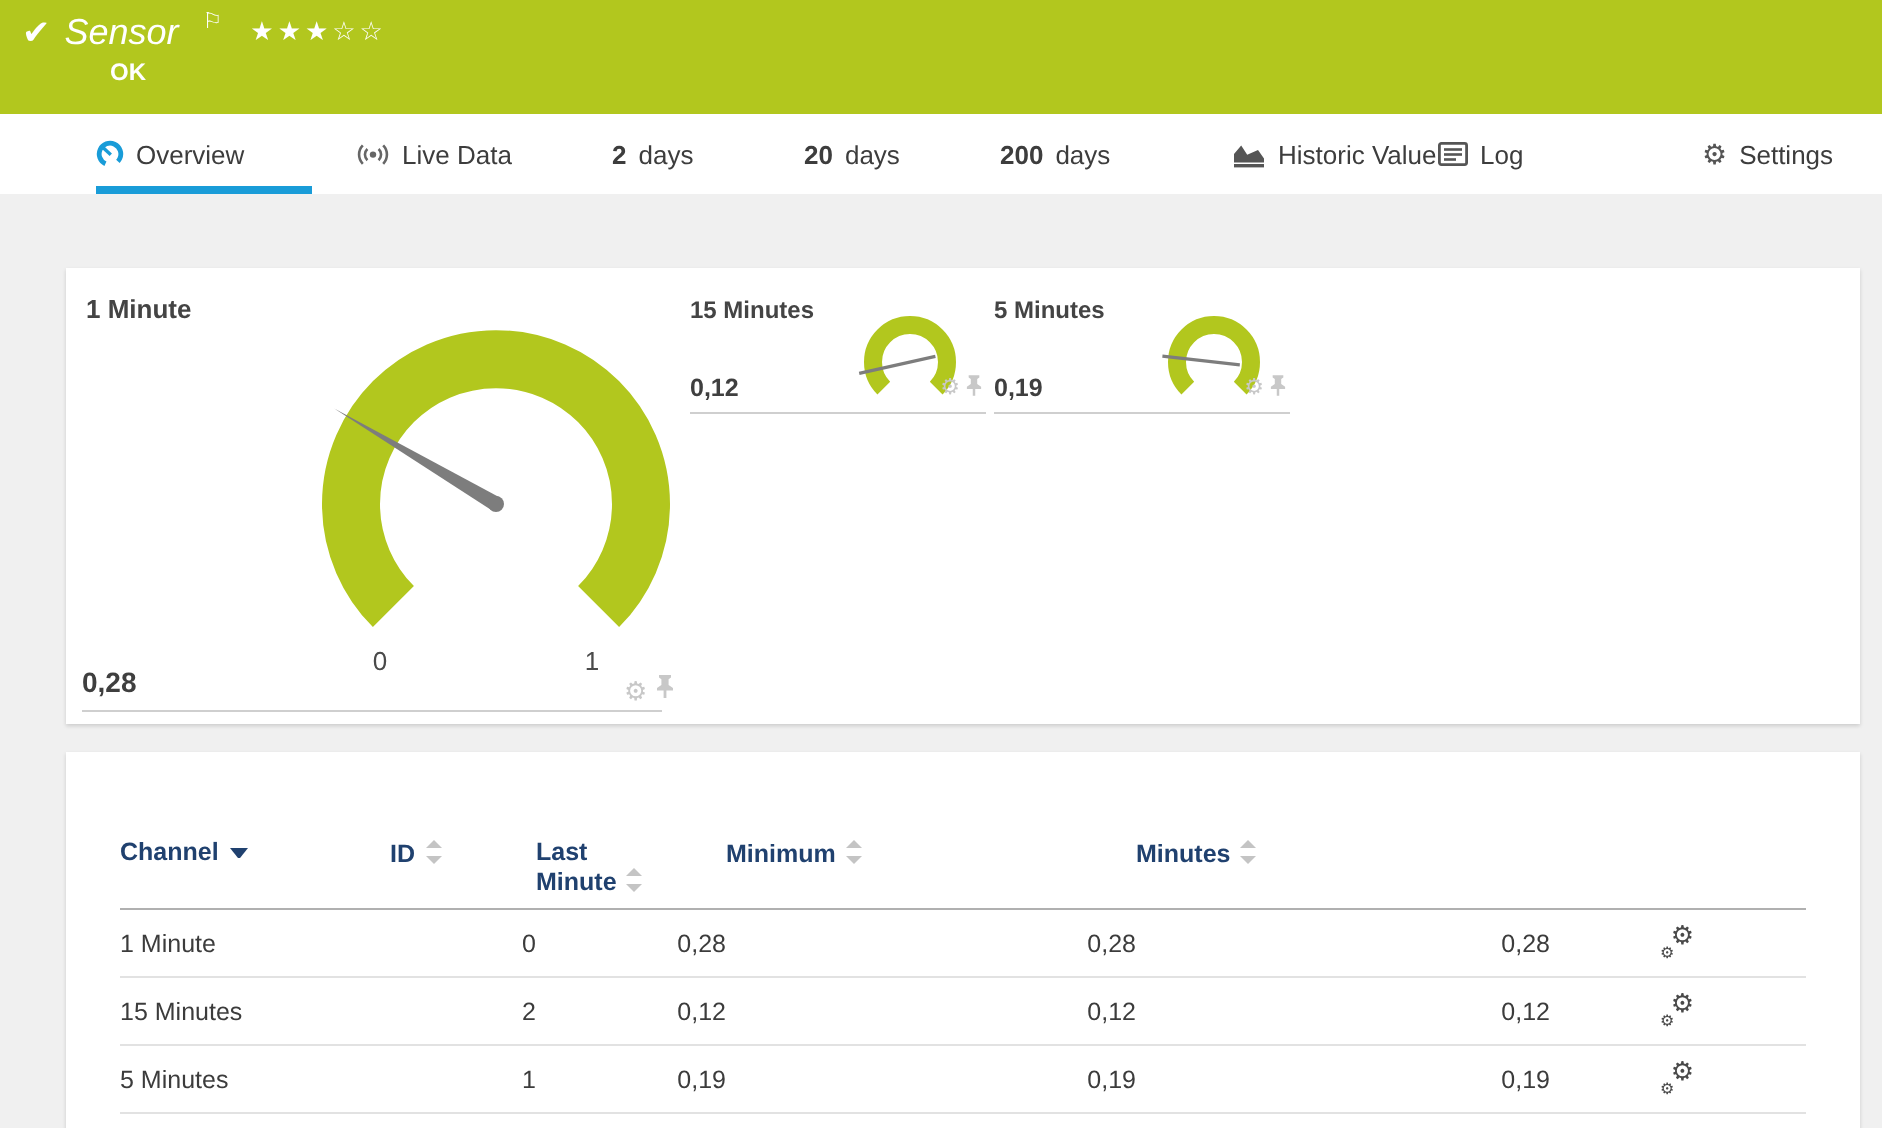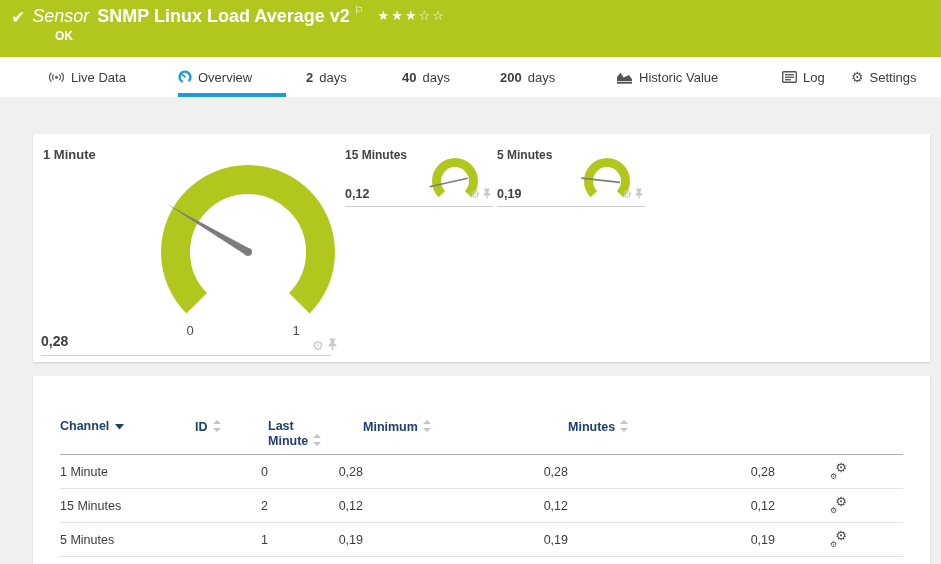--- a/index.html
+++ b/index.html
@@ -15,21 +15,21 @@
   .flag  { font-size:11px; margin-left:4px; margin-top:-2px; }
   .stars { font-size:13px; letter-spacing:2px; margin-left:14px; margin-top:2px; }
   .status-ok { position:absolute; left:55px; top:29px; font-size:12px; font-weight:bold; }
 
   
   .tabbar { position:absolute; top:57px; left:0; width:941px; height:40px; background:#fff; }
   .tab { position:absolute; top:0; height:40px; display:flex; align-items:center; gap:6px;
          font-size:13px; color:#3d3d3d; cursor:pointer; white-space:nowrap; }
   .tab:nth-child(1){left:48px} .tab:nth-child(2){left:178px} .tab:nth-child(3){left:306px}
   .tab:nth-child(4){left:402px} .tab:nth-child(5){left:500px} .tab:nth-child(6){left:616px}
-  .tab:nth-child(7){left:782px} .tab:nth-child(8){left:851px}
+  .tab:nth-child(7){left:719px} .tab:nth-child(8){left:851px}
   .tab.active::after { content:""; position:absolute; left:0; bottom:0; height:4px; width:108px; background:#199cd8; }
   .tab .tnum { font-weight:bold; }
   .tab .ticon { display:flex; align-items:center; }
 
   
   .card { position:absolute; background:#fff; box-shadow:0 1px 2px rgba(0,0,0,0.15);margin-top:29px; }
   .gauge-card { left:33px; top:105px; width:897px; height:228px; }
   .table-card { left:33px; top:347px; width:897px; height:269px; }
 
   
@@ -67,59 +67,58 @@
   .chset .g1 { position:absolute; right:0; top:-3px; font-size:13px; color:#4a4a4a; }
   .chset .g2 { position:absolute; left:-1px; bottom:-3px; font-size:8px; color:#4a4a4a; }
 </style>
 </head>
 <body>
 
 <div class="header">
   <div class="hrow">
     <span class="check">✔</span>
     <span class="kind">Sensor</span>
-    <span class="title">SNMP Linux Load Average v2</span>
     <span class="flag">⚐</span>
     <span class="stars">★★★☆☆</span>
   </div>
   <div class="status-ok">OK</div>
 </div>
 
 <div class="tabbar" id="tabbar">
+    <div class="tab active">
+      <span class="ticon">
+        <svg width="14" height="14" viewBox="0 0 14 14">
+          <g transform="rotate(115 7 7)">
+            <circle cx="7" cy="7" r="5.4" fill="none" stroke="#199cd8" stroke-width="2.4" stroke-dasharray="27 7"></circle>
+          </g>
+          <line x1="7.4" y1="7.4" x2="3.6" y2="3.9" stroke="#199cd8" stroke-width="1.7"></line>
+        </svg>
+      </span>
+      <span>Overview</span>
+    </div>
     <div class="tab">
       <span class="ticon">
         <svg width="17" height="13" viewBox="0 0 17 13">
           <g stroke="#666" stroke-width="1.3" fill="none">
             <path d="M3.4 1.7a6.6 6.6 0 0 0 0 9.2"></path>
             <path d="M5.7 3.5a3.8 3.8 0 0 0 0 5.6"></path>
             <path d="M13.6 1.7a6.6 6.6 0 0 1 0 9.2"></path>
             <path d="M11.3 3.5a3.8 3.8 0 0 1 0 5.6"></path>
           </g>
           <circle cx="8.5" cy="6.3" r="1.6" fill="#666"></circle>
         </svg>
       </span>
       <span>Live Data</span>
     </div>
-    <div class="tab active">
-      <span class="ticon">
-        <svg width="14" height="14" viewBox="0 0 14 14">
-          <g transform="rotate(115 7 7)">
-            <circle cx="7" cy="7" r="5.4" fill="none" stroke="#199cd8" stroke-width="2.4" stroke-dasharray="27 7"></circle>
-          </g>
-          <line x1="7.4" y1="7.4" x2="3.6" y2="3.9" stroke="#199cd8" stroke-width="1.7"></line>
-        </svg>
-      </span>
-      <span>Overview</span>
-    </div>
     <div class="tab">
       <span class="tnum">2</span>
       <span>days</span>
     </div>
     <div class="tab">
-      <span class="tnum">40</span>
+      <span class="tnum">20</span>
       <span>days</span>
     </div>
     <div class="tab">
       <span class="tnum">200</span>
       <span>days</span>
     </div>
     <div class="tab">
       <span class="ticon">
         <svg width="17" height="13" viewBox="0 0 17 13">
           <path d="M1 10.3V6l3.6-4.2 3 4.6L13 4l3 4.2v2.1z" fill="#555"></path>

